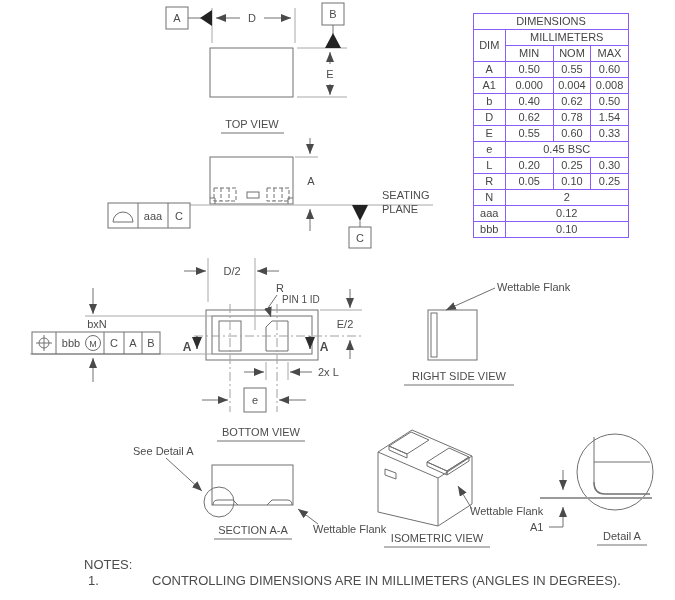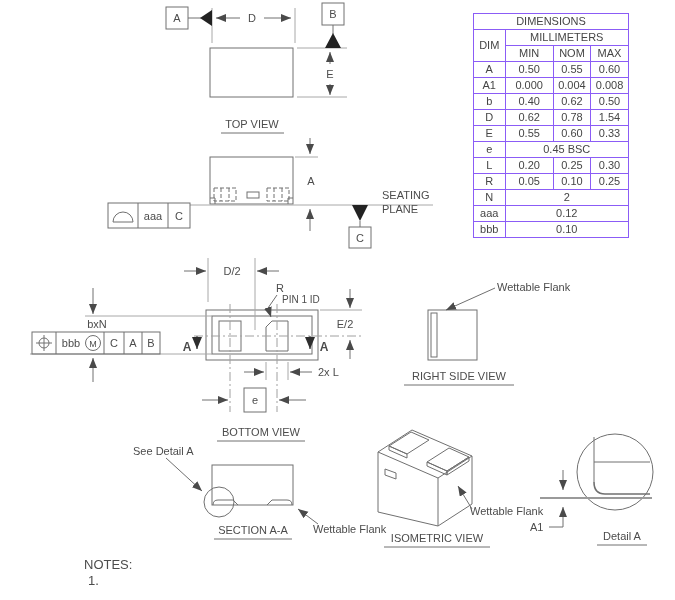--- a/index.html
+++ b/index.html
@@ -295,14 +295,15 @@
     <tr>
       <td>bbb</td>
       <td colspan="3">0.10</td>
     </tr>
   </tbody>
       </table>
 </div>
 
 <div class="notes" style="left:84px;top:557px;">NOTES:</div>
 <div class="notes" style="left:88px;top:573px;">1.</div>
+<div class="notes" style="left:152px;top:573px;">CONTROLLING DIMENSIONS ARE IN MILLIMETERS (ANGLES IN DEGREES).</div>
 
 </div>
 
 </body></html>

